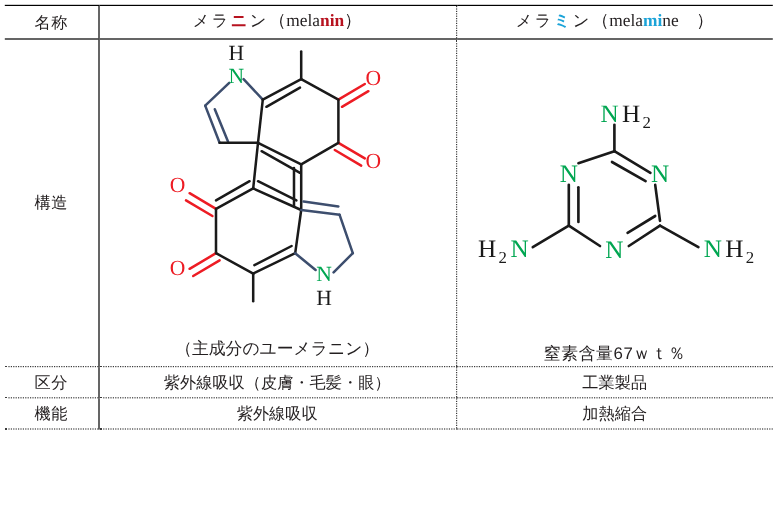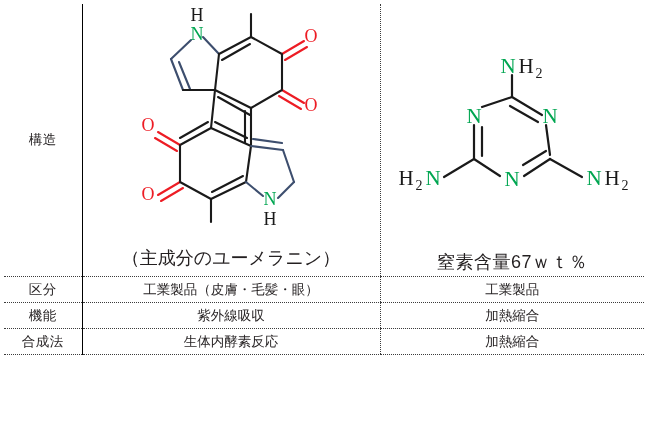--- a/index.html
+++ b/index.html
@@ -74,38 +74,49 @@
     top: 0;
     display: flex;
     justify-content: center;
     align-items: flex-start;
   }
   .caption {
     position: absolute;
     left: 0; right: 0;
     bottom: 6px;
     text-align: center;
-    font-size: 18px;
+    font-size: 14px;
     color: #231f20;
   }
   .caption.sub-n { bottom: 2px; letter-spacing: .5px; }
 </style>
 </head>
 <body>
 
 <div id="sheet">
 
   <table class="cmp">
     <colgroup>
       <col class="c-label">
       <col class="c-melanin">
       <col class="c-melamine">
     </colgroup>
     <tbody>
 
+      <tr class="row-hdr">
+        <td class="top-rule hdr-bottom label-cell">名称</td>
+
+        <td class="top-rule hdr-bottom solid-left">
+          <span class="title-jp">メラ</span><span class="title-jp em-red">ニ</span><span class="title-jp">ン</span><span class="serif">（mela</span><span class="serif em-red">nin</span><span class="serif">）</span>
+        </td>
+
+        <td class="top-rule hdr-bottom dot-left">
+          <span class="title-jp">メラ</span><span class="title-jp em-cyan">ミ</span><span class="title-jp">ン</span><span class="serif">（mela</span><span class="serif em-cyan">mi</span><span class="serif">ne　）</span>
+        </td>
+      </tr>
 
       <tr class="row-struct">
         <td class="dot-bottom label-cell">構造</td>
 
         <td class="dot-bottom solid-left struct-cell">
           <div class="struct-wrap">
             <div class="struct-svg-holder">
 
               <svg width="232" height="250" viewBox="0 0 232 250">
                 <g fill="none" stroke-linecap="round">
@@ -248,33 +259,28 @@
                 </g>
               </svg>
             </div>
             <div class="caption sub-n">窒素含量67ｗｔ％</div>
           </div>
         </td>
       </tr>
 
       <tr class="row-data">
         <td class="dot-bottom label-cell">区分</td>
-        <td class="dot-bottom solid-left">工業製品（皮膚・毛髪・眼）</td>
+        <td class="dot-bottom solid-left">紫外線吸収（皮膚・毛髪・眼）</td>
         <td class="dot-bottom dot-left">工業製品</td>
       </tr>
 
       <tr class="row-data">
         <td class="dot-bottom label-cell">機能</td>
         <td class="dot-bottom solid-left">紫外線吸収</td>
         <td class="dot-bottom dot-left">加熱縮合</td>
       </tr>
 
 
-      <tr class="row-data">
-        <td class="dot-bottom label-cell">合成法</td>
-        <td class="dot-bottom solid-left">生体内酵素反応</td>
-        <td class="dot-bottom dot-left">加熱縮合</td>
-      </tr>
 
 
     </tbody>
   </table>
 </div>
 
 </body></html>

